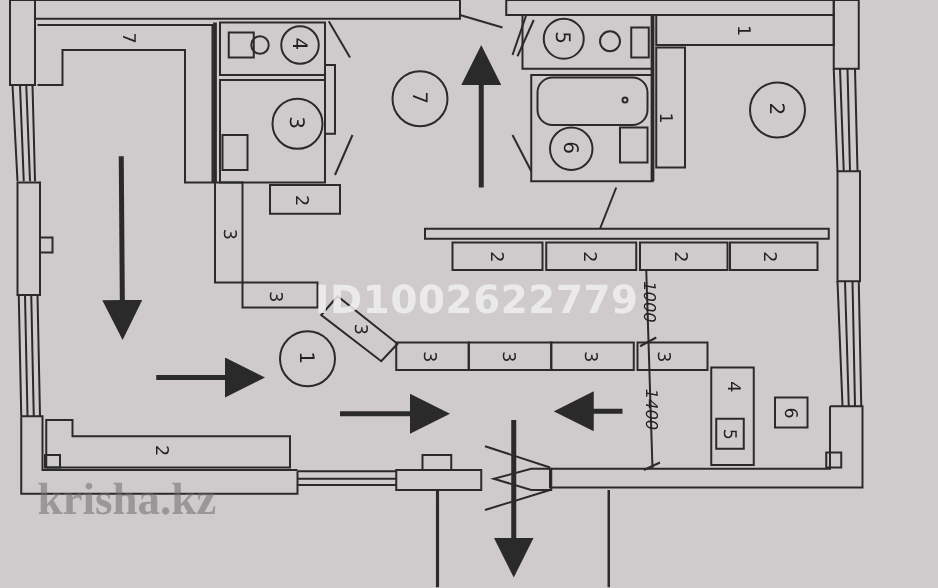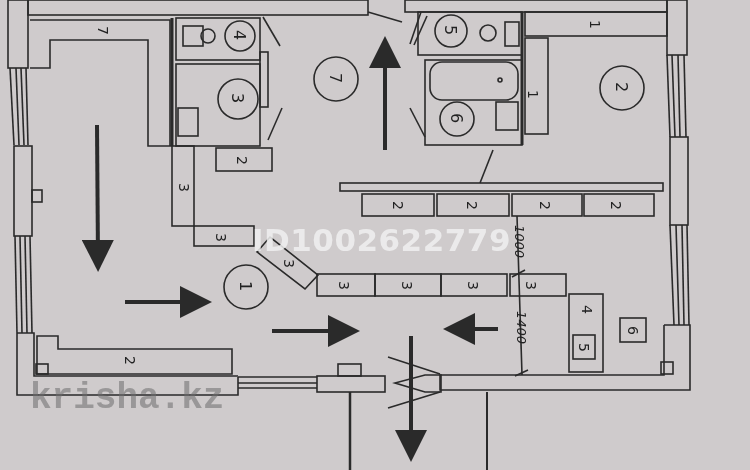--- a/index.html
+++ b/index.html
@@ -2,21 +2,21 @@
 <html><head>
 <meta charset="utf-8">
 <style>
   html, body { margin:0; padding:0; background:#cfcbcc; }
   body { width:750px; height:470px; overflow:hidden; position:relative;
          font-family:"Liberation Sans", sans-serif; }
   #plan { position:absolute; left:0; top:0; }
   .wm-id { position:absolute; left:252px; top:222px; font-size:31px; font-weight:bold;
            color:rgba(240,240,240,0.85); letter-spacing:0.5px; font-family:"DejaVu Sans", sans-serif; }
   .wm-k { position:absolute; left:30px; top:378px; font-size:36px; font-weight:bold;
-          color:rgba(110,110,110,0.55); font-family:Liberation Mono, monospace; }
+          color:rgba(110,110,110,0.55); font-family:Liberation Serif, serif; }
   svg text { font-family:"DejaVu Sans", sans-serif; fill:#222; }
 </style>
 </head>
 <body>
 
 <svg id="plan" width="750" height="470" viewBox="0 0 750 470">
   <defs>
     <marker id="ah" markerWidth="8" markerHeight="8" refX="5" refY="4" orient="auto">
       <path d="M0,0 L8,4 L0,8 z" fill="#2a2a2a"></path>
     </marker>

